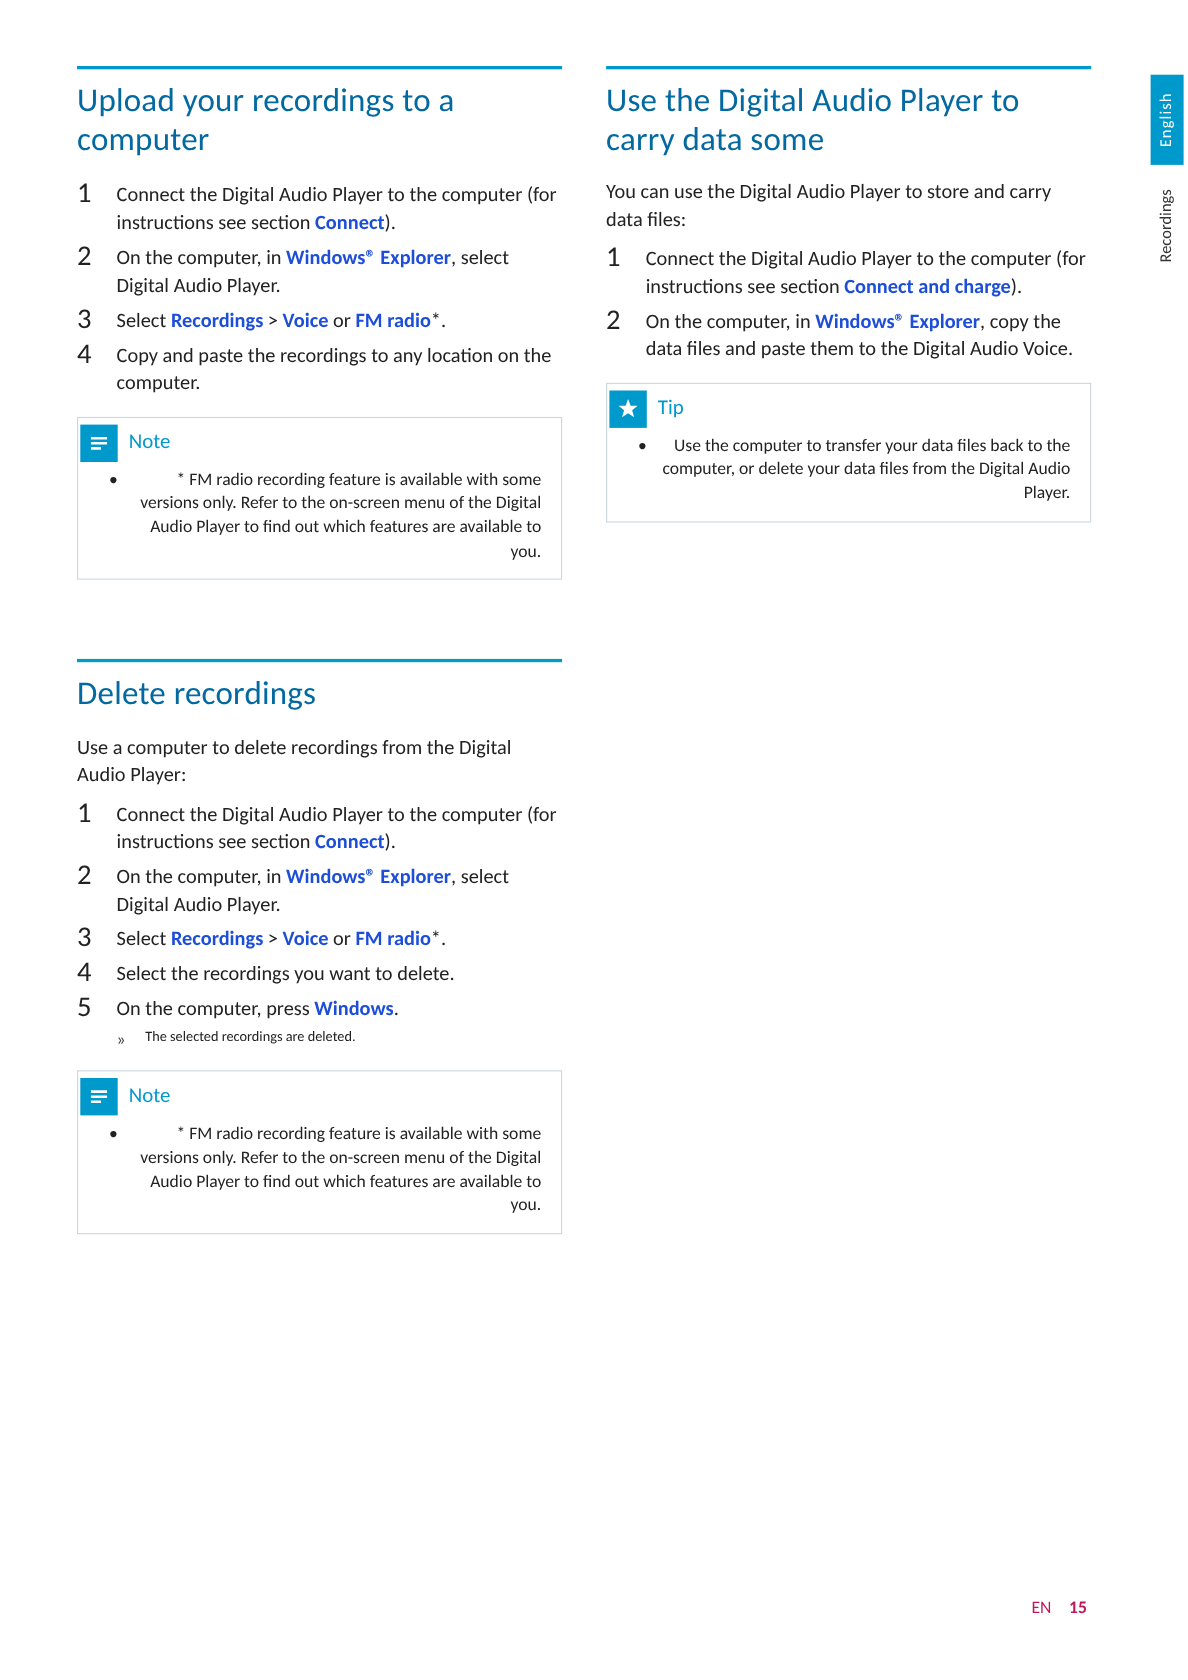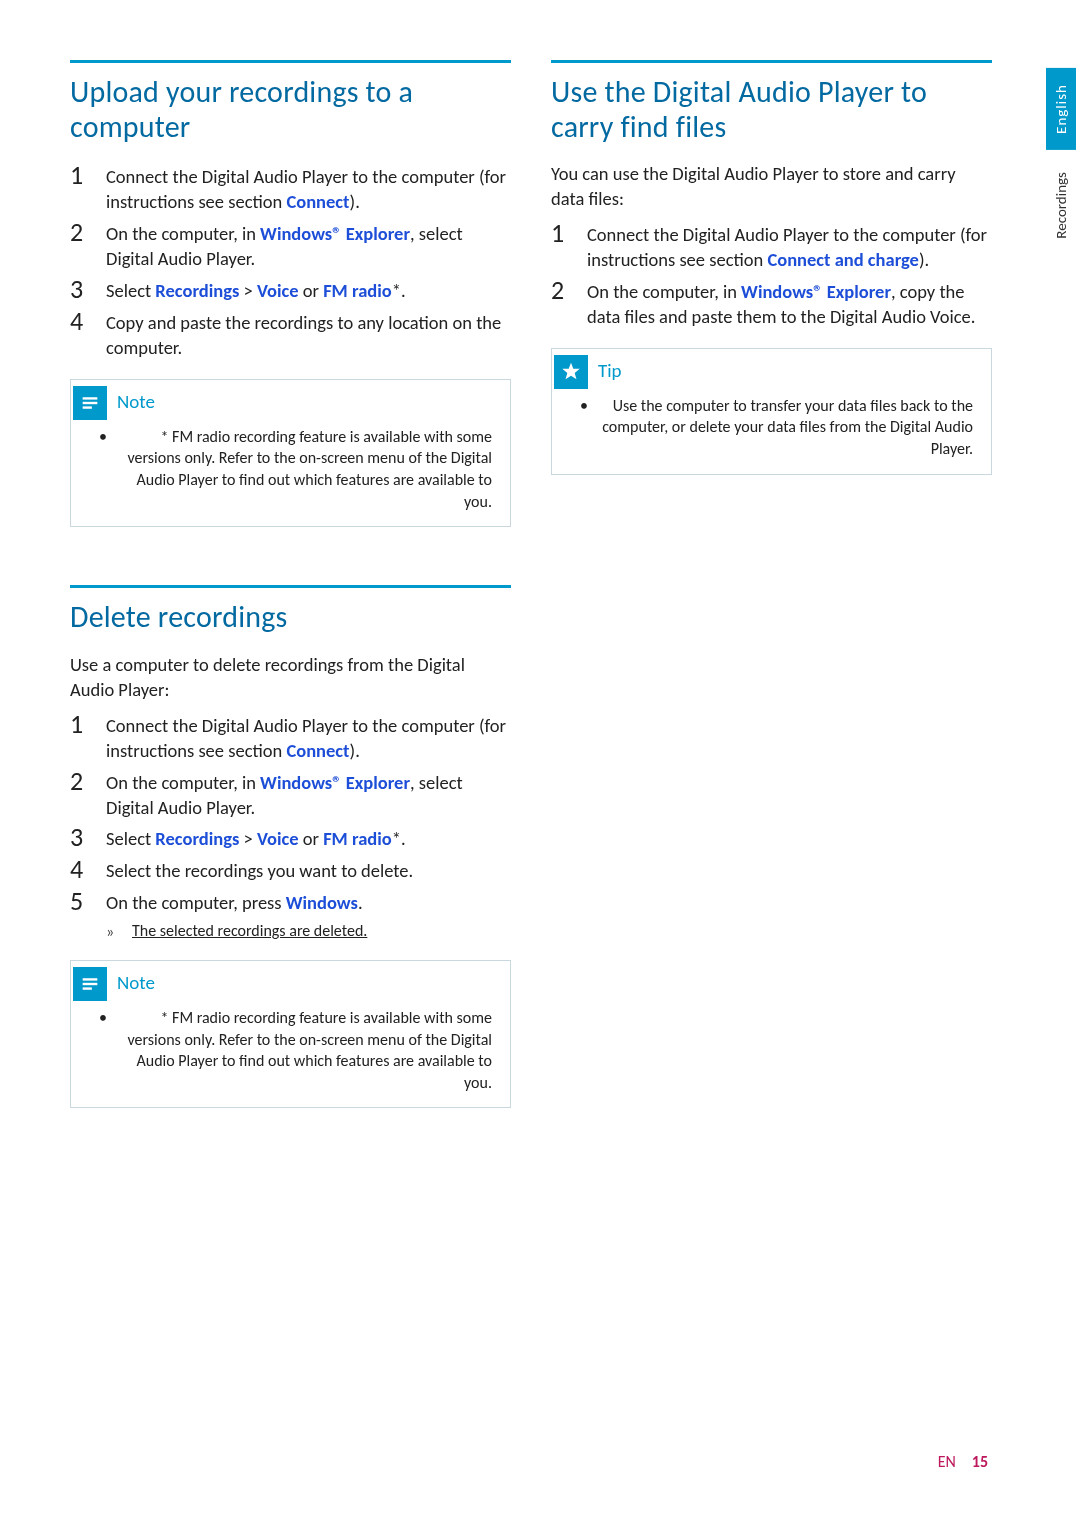--- a/index.html
+++ b/index.html
@@ -10,23 +10,23 @@
   .section-rule { border-top: 3px solid #0099cc; width: 100%; margin-bottom: 12px; }
   h2.sec { color: #0369a1; font-weight: 400; font-size: 30px; line-height: 1.15; margin-bottom: 18px; letter-spacing: 0.2px; }
   p.body { font-size: 18.5px; line-height: 1.35; margin-bottom: 8px; font-weight: 300; }
   .steps { margin-bottom: 18px; }
   .step { display: flex; align-items: flex-start; margin-bottom: 4px; }
   .step .num { font-size: 26px; font-weight: 400; width: 36px; flex-shrink: 0; line-height: 1.05; color: #222; }
   .step .txt { font-size: 18.5px; line-height: 1.35; font-weight: 300; padding-top: 3px; }
   .b { font-weight: 600; color: #1d4ed8; }
   .sub { display: flex; align-items: flex-start; margin-left: 36px; margin-top: 2px; }
   .sub .arrow { width: 26px; flex-shrink: 0; font-size: 16px; color: #444; padding-top: 2px; }
-  .sub .txt { font-size: 16px; line-height: 1.35; font-weight: 300; text-decoration: underline; }
-
-  .callout { border: 1px solid #c9d8de; margin: 14px 0 30px 0; }
+  .sub .txt { font-size: 13px; line-height: 1.35; font-weight: 300; }
+
+  .callout { border: 1px solid #c9d8de; margin: 14px 0 44px 0; }
   .callout .head { display: flex; align-items: center; gap: 10px; padding: 4px 0 6px 0; }
   .callout .iconbox { width: 34px; height: 34px; display: flex; align-items: center; justify-content: center; margin-left: 2px; margin-top: 2px; }
   .callout .iconbox.note { background: #0099cc; }
   .callout .iconbox.tip  { background: #0099cc; }
   .callout .label { color: #0099cc; font-size: 19px; font-weight: 400; }
   .callout ul { list-style: none; padding: 0 18px 14px 28px; }
   .callout ul li { position: relative; font-size: 16px; line-height: 1.35; font-weight: 300; padding-left: 14px; text-align: right; }
   .callout ul li::before { content: "•"; position: absolute; left: 0; top: 0; color: #222; }
 
   
@@ -161,21 +161,21 @@
         </div>
         <ul>
           <li>* FM radio recording feature is available with some versions only. Refer to the on-screen menu of the Digital Audio Player to find out which features are available to you.</li>
         </ul>
       </div>
 
     </div>
 
     <div class="col" style="padding-right:28px;">
       <div class="section-rule"></div>
-      <h2 class="sec">Use the Digital Audio Player to carry find files</h2>
+      <h2 class="sec">Use the Digital Audio Player to carry data some</h2>
       <p class="body">You can use the Digital Audio Player to store and carry data files:</p>
 
       <div class="steps">
         <div class="step">
           <div class="num">1</div>
           <div class="txt">
             <span>Connect the Digital Audio Player to the computer (for instructions see section </span><span class="b">Connect and charge</span><span>).</span>
           </div>
         </div>
         <div class="step">

